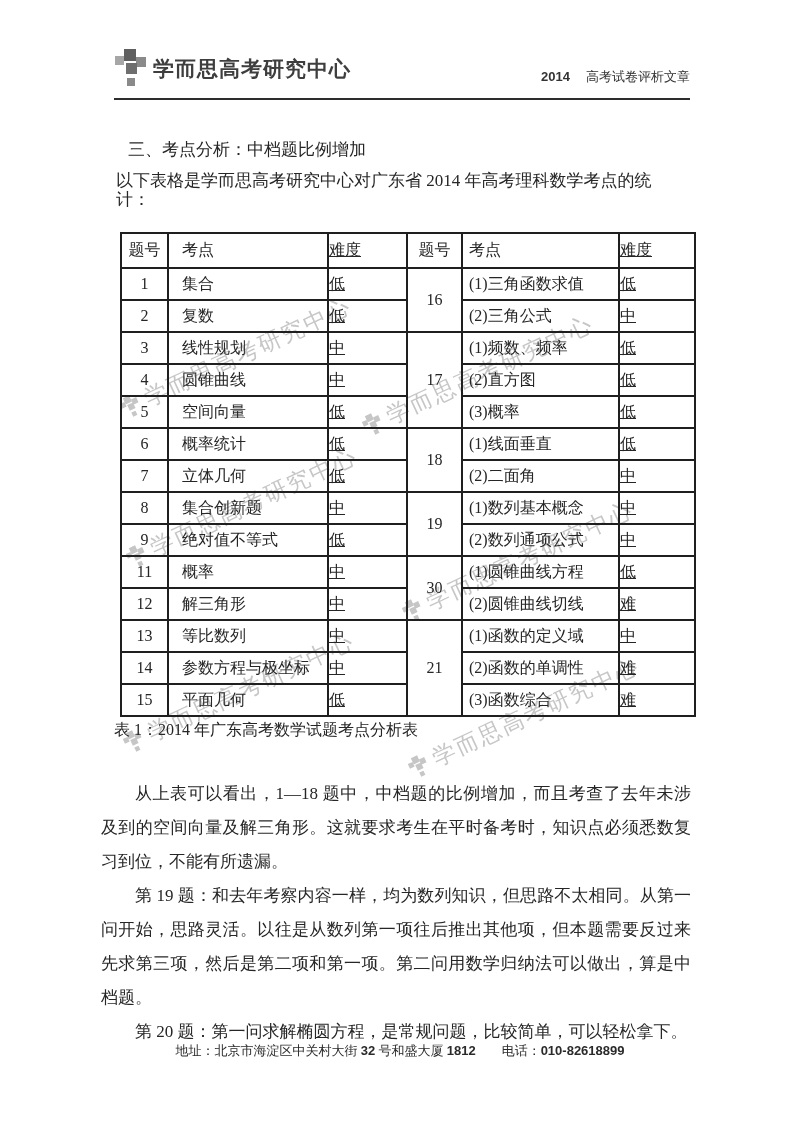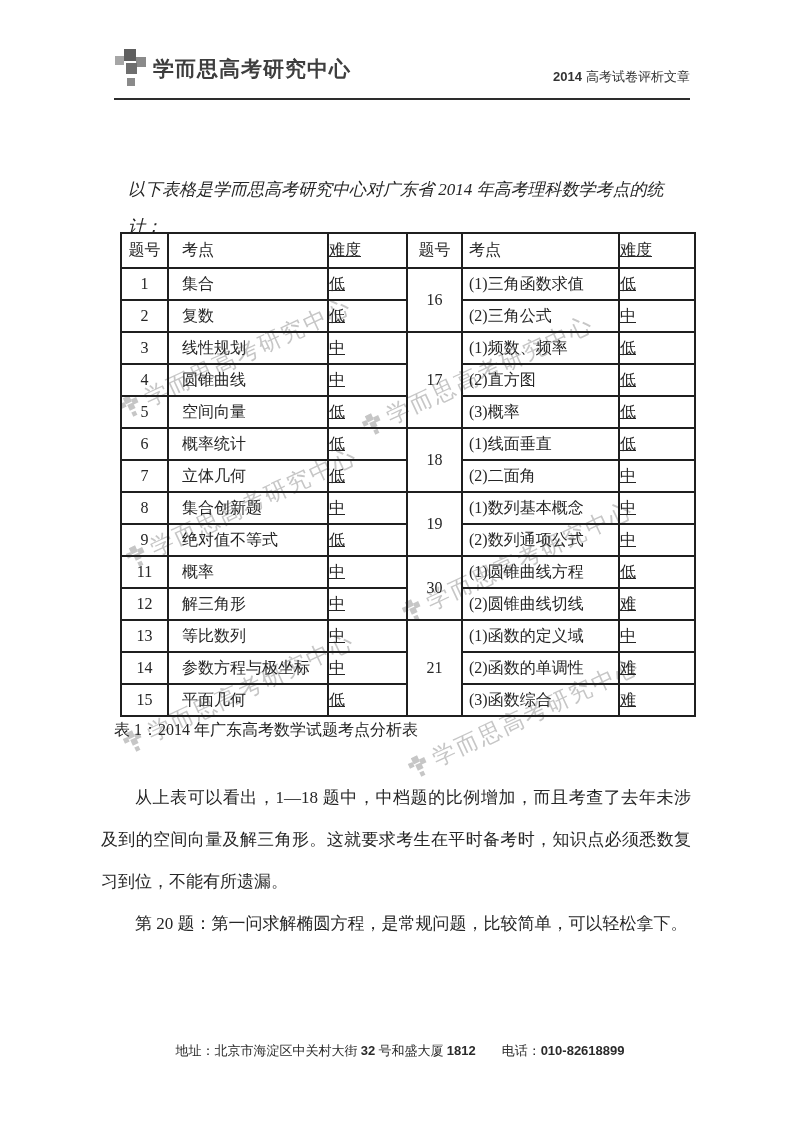--- a/index.html
+++ b/index.html
@@ -28,50 +28,50 @@
   .wm-f{left:416px;top:754px;}
   
   .header{position:absolute;top:48px;left:113px;right:110px;z-index:2;
     display:flex;justify-content:space-between;align-items:flex-end;}
   .brand{display:flex;align-items:center;gap:6px;}
   .brand-name{
     font-family:"Liberation Sans","DejaVu Sans",sans-serif;
     font-weight:bold;font-size:21px;color:#3e3e3e;letter-spacing:1px;
   }
   .doc-type{font-size:13px;color:#333;padding-bottom:4px;white-space:nowrap;}
-  .doc-type .yr{font-family:"Liberation Sans","DejaVu Sans",sans-serif;font-weight:bold;margin-right:4px;}
+  .doc-type .yr{font-family:"Liberation Sans","DejaVu Sans",sans-serif;font-weight:bold;margin-right:16px;}
   .header-rule{position:absolute;top:98px;left:114px;width:576px;height:2px;background:#2d2d2d;z-index:2;}
   
   .sq-dark{fill:var(--logo-dark,#5f5f5f);}
   .sq-dark2{fill:#6e6e6e;}
   .sq-mid{fill:var(--logo-mid,#8a8a8a);}
   .sq-light{fill:var(--logo-light,#a6a6a6);}
   .wm .sq-dark,.wm .sq-dark2,.wm .sq-mid,.wm .sq-light{fill:var(--watermark,#b3b3b3);}
   
   .sec-heading{position:absolute;top:138px;left:128px;z-index:2;font-size:17px;line-height:24px;}
-  .intro{position:absolute;top:171px;left:128px;width:566px;z-index:2;font-size:17px;line-height:37px;font-style:italic;}
+  .intro{position:absolute;top:171px;left:116px;width:566px;z-index:2;font-size:17px;line-height:19px;}
   
   .tbl-wrap{position:absolute;top:232px;left:120px;z-index:1;}
   table.analysis{border-collapse:collapse;table-layout:fixed;width:574px;background:transparent;}
   table.analysis th,table.analysis td{
     border:2px solid var(--border,#1f1f1f);
     font-size:16px;font-weight:normal;color:var(--text,#262626);
     padding:0;background:transparent;
   }
   table.analysis th{height:33px;}
   table.analysis td{height:30px;}
   .c-no{text-align:center;}
   .c-topic-l{text-align:left;padding-left:13px !important;}
   .c-topic-r{text-align:left;padding-left:6px !important;}
   .c-level{text-align:left;text-decoration:underline;}
   .tbl-caption{position:absolute;top:717px;left:114px;width:574px;z-index:2;
     text-align:left;font-size:16px;line-height:26px;}
   
   .body-text{position:absolute;top:777px;left:101px;width:590px;z-index:2;}
-  .body-text p{margin:0;font-size:17px;line-height:42px;text-align:justify;text-indent:2em;}
+  .body-text p{margin:0;font-size:17px;line-height:34px;text-align:justify;text-indent:2em;}
   
   .footer{position:absolute;top:1042px;left:0;width:800px;z-index:2;
     text-align:center;font-size:13px;color:#2a2a2a;}
   .footer .num{font-family:"Liberation Sans","DejaVu Sans",sans-serif;font-weight:bold;}
 </style>
 </head>
 <body>
 
 <div class="page">
 
@@ -148,20 +148,21 @@
           <rect class="sq-mid" x="14" y="30" width="8" height="8"></rect>
         </svg>
       <span class="brand-name">学而思高考研究中心</span>
     </div>
     <div class="doc-type">
       <span class="yr">2014</span><span>高考试卷评析文章</span>
     </div>
   </div>
   <div class="header-rule"></div>
 
+  <div class="sec-heading">三、考点分析：中档题比例增加</div>
   <div class="intro">以下表格是学而思高考研究中心对广东省 2014 年高考理科数学考点的统计：</div>
 
   <div class="tbl-wrap">
     <table class="analysis">
       <colgroup>
         <col style="width:47px">
           <col style="width:160px">
           <col style="width:79px">
         <col style="width:55px">
           <col style="width:157px">
@@ -282,18 +283,19 @@
             <td class="c-topic-r">(3)函数综合</td>
             <td class="c-level">难</td>
           </tr>
         </tbody>
     </table>
   </div>
   <div class="tbl-caption">表 1：2014 年广东高考数学试题考点分析表</div>
 
   <div class="body-text">
     <p>从上表可以看出，1—18 题中，中档题的比例增加，而且考查了去年未涉及到的空间向量及解三角形。这就要求考生在平时备考时，知识点必须悉数复习到位，不能有所遗漏。</p>
+    <p>第 19 题：和去年考察内容一样，均为数列知识，但思路不太相同。从第一问开始，思路灵活。以往是从数列第一项往后推出其他项，但本题需要反过来先求第三项，然后是第二项和第一项。第二问用数学归纳法可以做出，算是中档题。</p>
     <p>第 20 题：第一问求解椭圆方程，是常规问题，比较简单，可以轻松拿下。</p>
   </div>
 
   <div class="footer"><span>地址：北京市海淀区中关村大街 </span><span class="num">32</span><span> 号和盛大厦 </span><span class="num">1812</span><span>　　电话：</span><span class="num">010-82618899</span></div>
 
 </div>
 
 </body></html>

